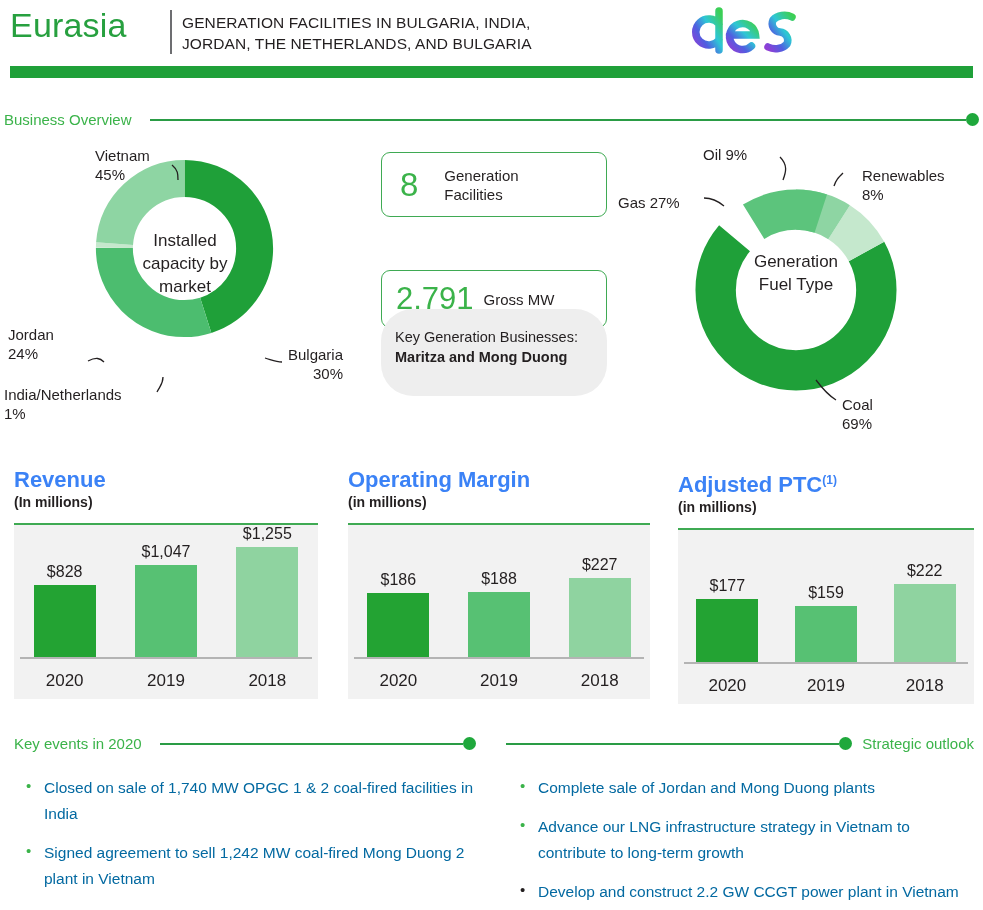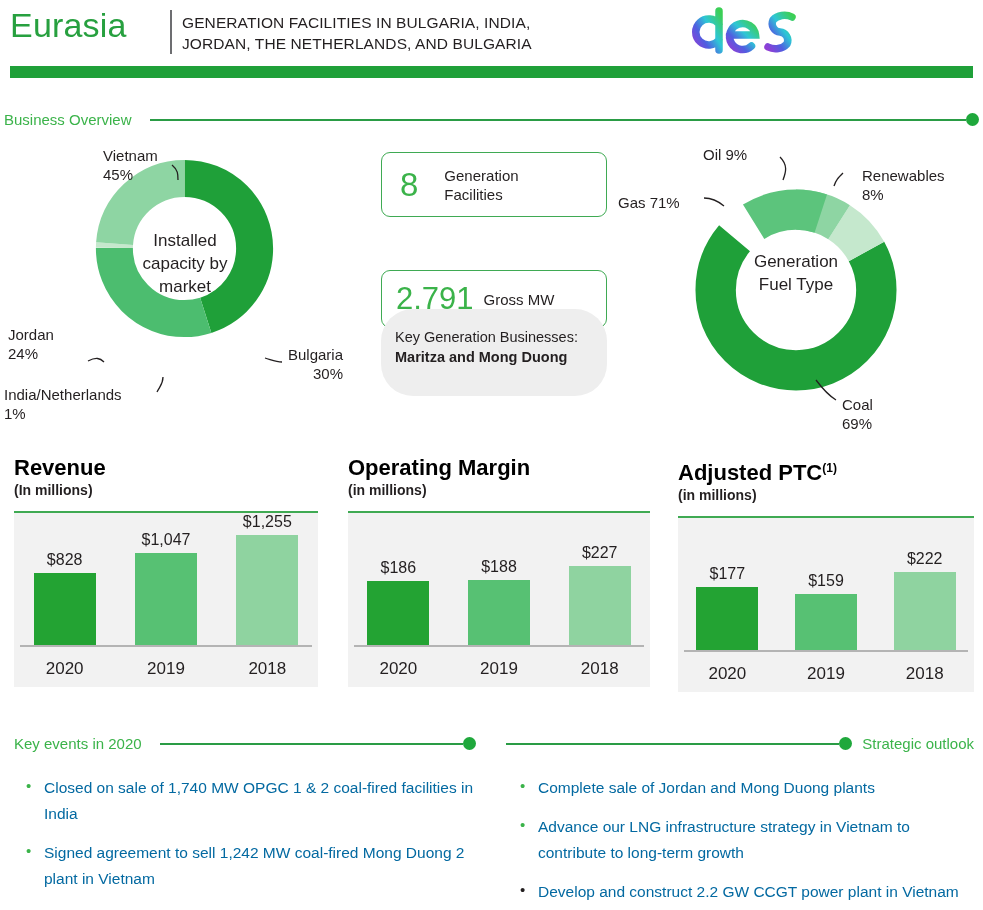--- a/index.html
+++ b/index.html
@@ -77,21 +77,21 @@
 
   #keybiz {
     position: absolute; left: 381px; top: 309px; width: 226px; height: 87px;
     background: #eeeeee; padding: 18px 14px 0 14px;
     font-size: 14.5px; line-height: 20px; color: #231f20; border-radius: 32px;
   }
   #keybiz b { font-weight: bold; }
 
   
   .chart { position: absolute; }
-  .chart-title { font-size: 22px; font-weight: bold; color: #000000; line-height: 26px; }
+  .chart-title { font-size: 22px; font-weight: bold; color: #3b82f6; line-height: 26px; margin-top: 12px; }
   .chart-title sup { font-size: 12px; font-weight: bold; vertical-align: super; }
   .chart-sub { font-size: 14px; font-weight: bold; color: #231f20; margin-top: 1px; }
   .plot {
     position: relative; background: #f2f2f2;
     border-top: 2.5px solid #3faa53;
     margin-top: 13px;
   }
   .bars { position: absolute; left: 0; right: 0; bottom: 42px; height: 130px; display: flex; }
   .bar-col { flex: 1; position: relative; display: flex; flex-direction: column;
              align-items: center; justify-content: flex-end; }
@@ -163,21 +163,21 @@
     <div>market</div>
   </div>
 
   <svg style="position:absolute; left:0; top:130px; width:360px; height:290px; pointer-events:none;">
     <path d="M172 35 C178 40 178 44 178 50" stroke="#231f20" fill="none" stroke-width="1.3"></path>
     <path d="M88 103 C96 99 100 100 104 104" stroke="#231f20" fill="none" stroke-width="1.3" transform="translate(0,128)"></path>
     <path d="M163 247 C163 254 160 256 157 262" stroke="#231f20" fill="none" stroke-width="1.3"></path>
     <path d="M265 228 C272 230 276 232 282 232" stroke="#231f20" fill="none" stroke-width="1.3"></path>
   </svg>
 
-  <div class="lbl" style="left:103px; top:146px; text-align:left;">
+  <div class="lbl" style="left:95px; top:146px; text-align:left;">
     <span>Vietnam</span><br>
     <span>45%</span>
   </div>
   <div class="lbl" style="left:288px; top:345px;text-align:right;">
     <span>Bulgaria</span><br>
     <span>30%</span>
   </div>
   <div class="lbl" style="left:8px; top:325px;">
     <span>Jordan</span><br>
     <span>24%</span>
@@ -224,21 +224,21 @@
     <path d="M243 33 C238 38 236 40 234 46" stroke="#231f20" fill="none" stroke-width="1.3"></path>
     <path d="M104 58 C112 58 118 61 124 66" stroke="#231f20" fill="none" stroke-width="1.3"></path>
     <path d="M216 240 C222 248 228 255 236 260" stroke="#231f20" fill="none" stroke-width="1.3"></path>
   </svg>
 
   <div class="lbl" style="left:703px; top:145px;">Oil 9%</div>
   <div class="lbl" style="left:862px; top:166px; width:115px;">
     <span>Renewables</span><br>
     <span>8%</span>
   </div>
-  <div class="lbl" style="left:618px; top:193px;">Gas 71%</div>
+  <div class="lbl" style="left:618px; top:193px;">Gas 27%</div>
   <div class="lbl" style="left:842px; top:395px;">Coal 69%</div>
 
   <div class="chart" style="left:14px; top:455px; width:304px;">
     <div class="chart-title">Revenue</div>
     <div class="chart-sub">(In millions)</div>
     <div class="plot" style="height:176px;">
       <div class="bars">
         <div class="bar-col">
           <div class="bar-val" style="bottom:76px;">$828</div>
           <div class="bar" style="height:72px; background:#23a333;"></div>

